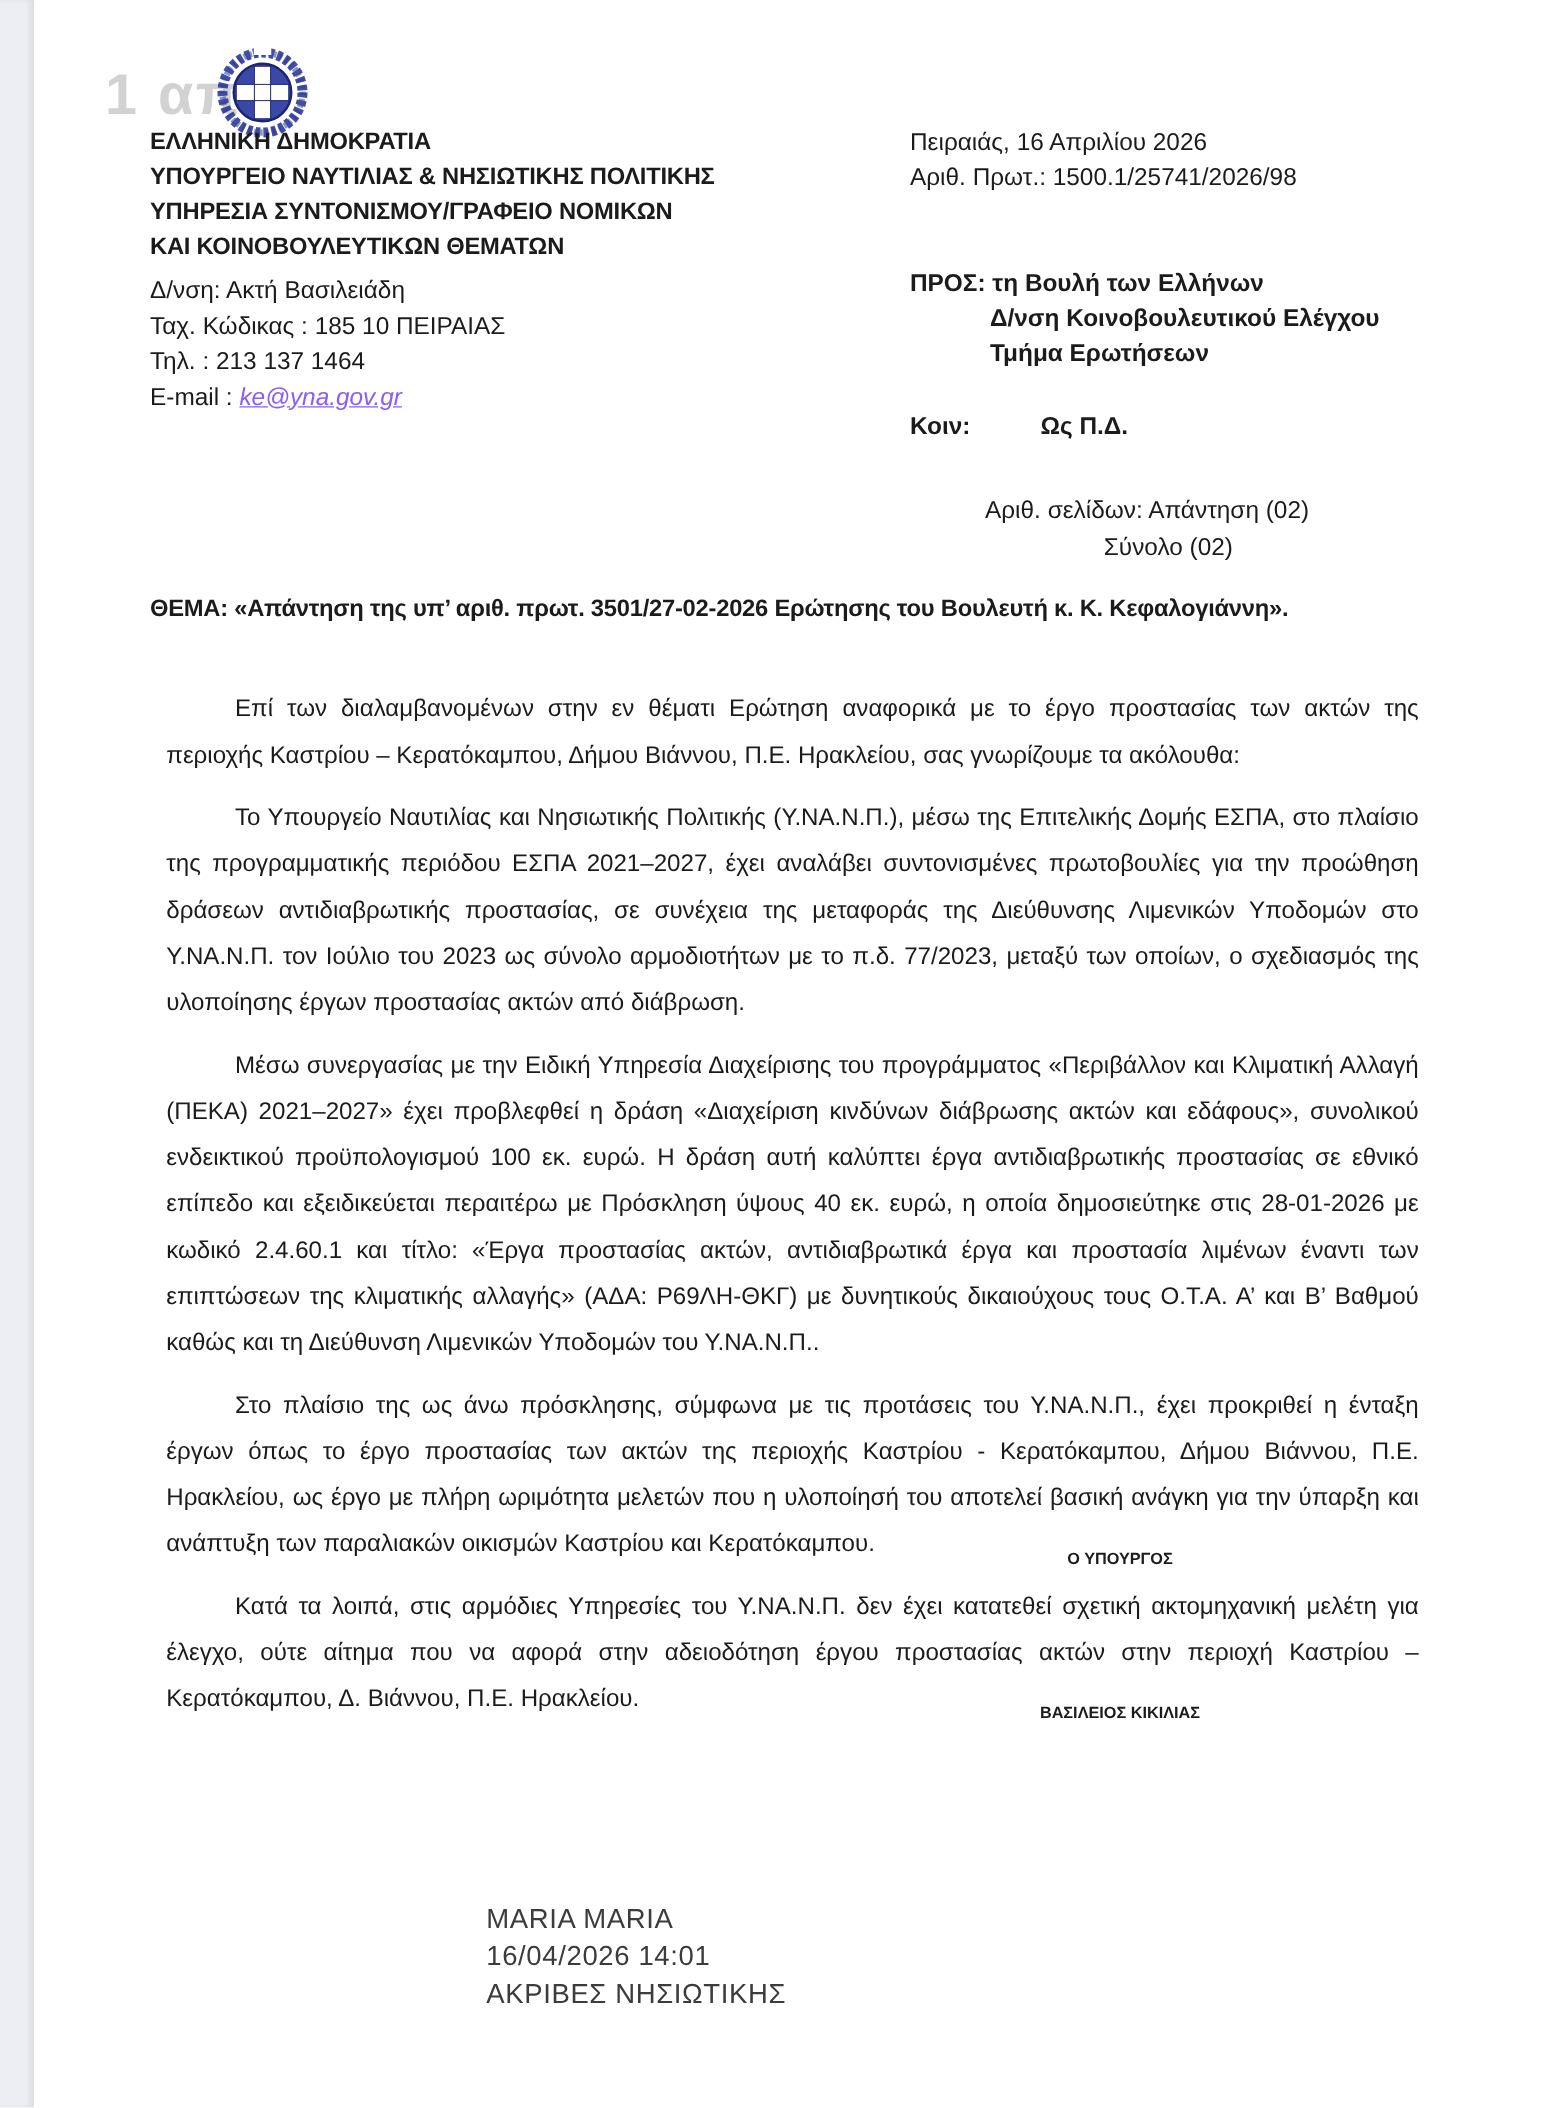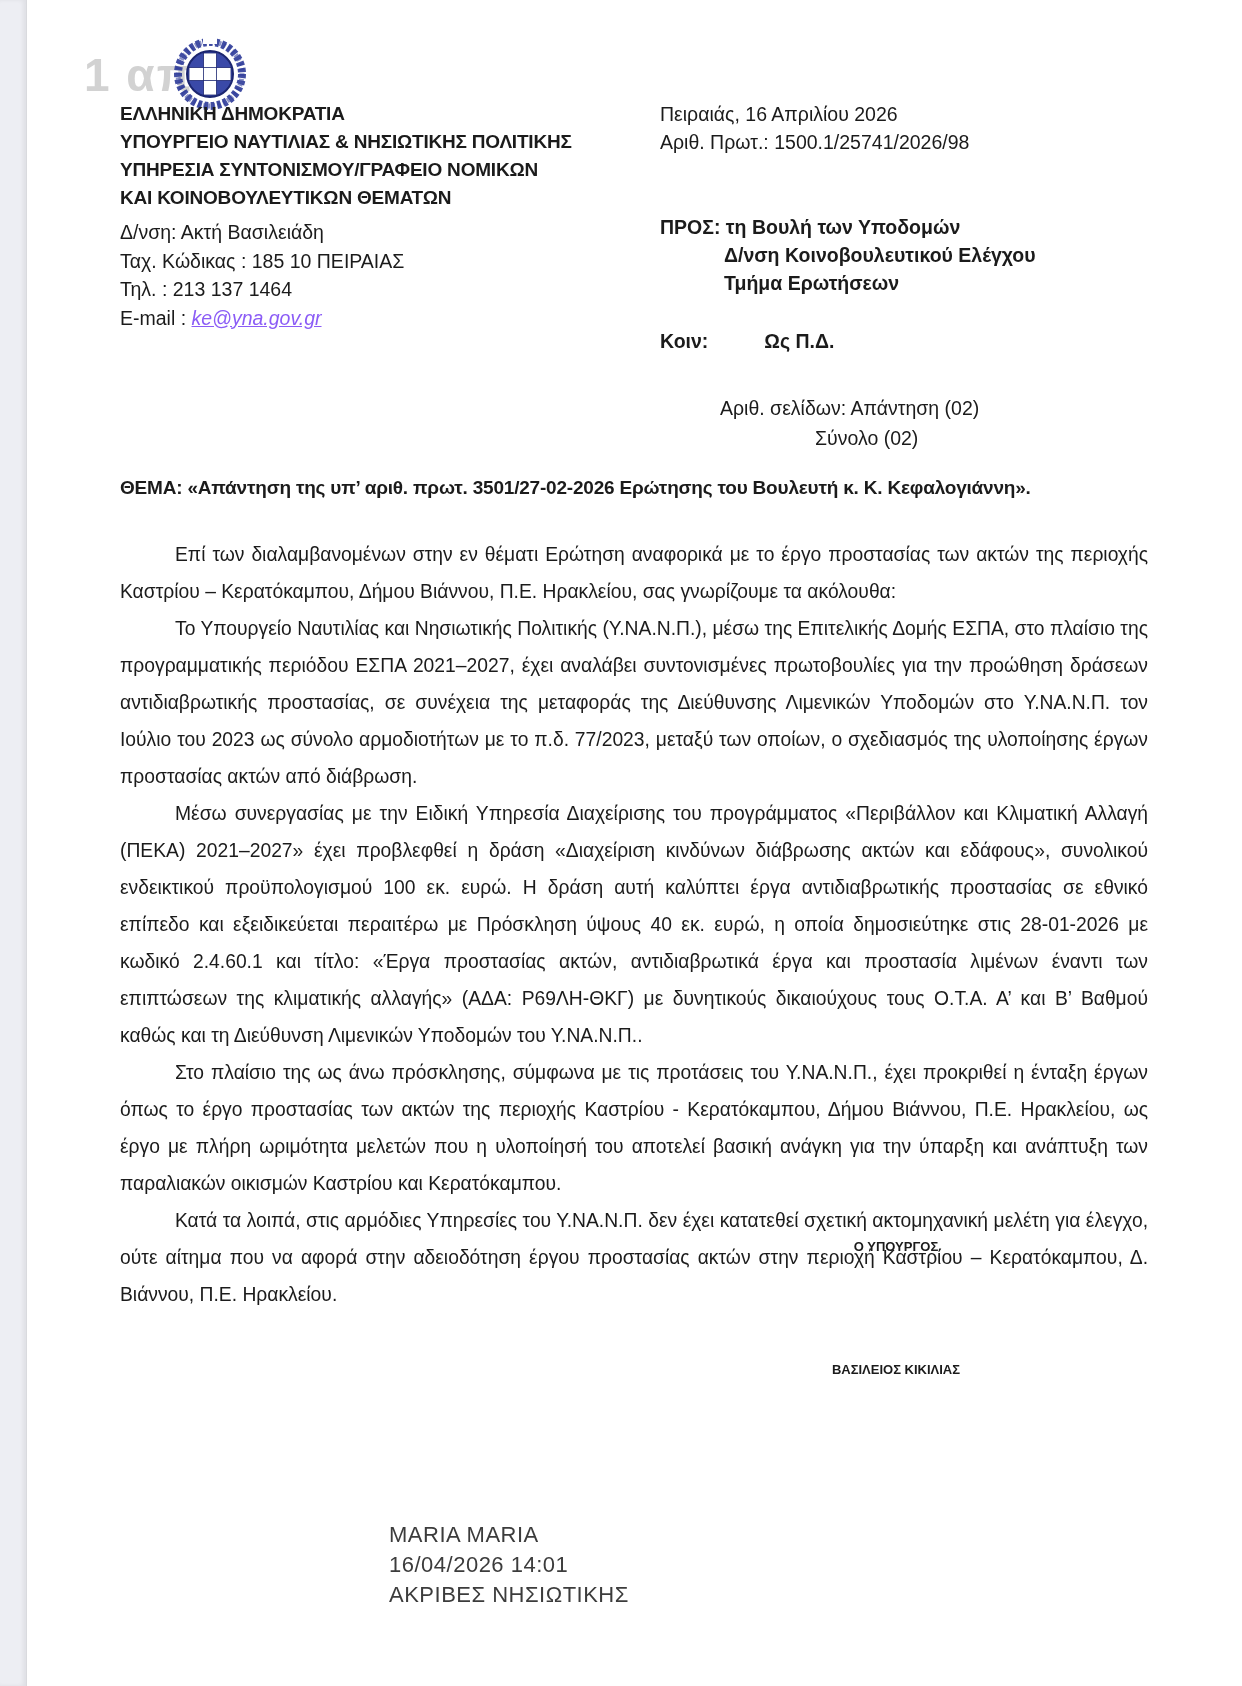--- a/index.html
+++ b/index.html
@@ -14,39 +14,39 @@
   }
   .watermark{
     position:absolute;left:84px;top:48px;font-size:46px;font-weight:bold;
     color:#d2d2d2;letter-spacing:2px;z-index:1;
   }
   .emblem{position:absolute;left:173px;top:34px;width:74px;height:78px;z-index:2;}
   .hdr-left{position:absolute;left:120px;top:100px;width:560px;z-index:3;}
   .hdr-left .org{font-weight:bold;font-size:19px;line-height:28px;letter-spacing:-0.2px;}
   .hdr-left .info{font-size:19.5px;line-height:28.5px;margin-top:6px;}
   a.email-link{color:#8b5cf6;text-decoration:underline;font-style:italic;}
-  .hdr-right{position:absolute;left:660px;top:100px;width:470px;z-index:3;font-size:19.5px;}
+  .hdr-right{position:absolute;left:728px;top:100px;width:470px;z-index:3;font-size:19.5px;}
   .hdr-right .line{line-height:28px;}
   .to-block{margin-top:57px;font-weight:bold;}
   .to-block .line{line-height:28px;}
   .to-indent{padding-left:64px;}
   .cc-line{margin-top:30px;font-weight:bold;line-height:28px;}
   .cc-value{margin-left:56px;}
   .pages-block{margin-top:38px;}
   .pages-1{padding-left:60px;line-height:30px;}
   .pages-2{padding-left:155px;line-height:30px;}
   .subject{
     position:absolute;left:120px;top:477px;width:1035px;
     font-weight:bold;font-size:19px;letter-spacing:-0.2px;z-index:3;
   }
   .body-text{
     position:absolute;left:120px;top:536px;width:1028px;z-index:3;
     font-size:19.3px;line-height:37px;text-align:justify;
   }
-  .body-text p{margin:0;text-indent:55px;}
+  .body-text p{margin:13px;text-indent:55px;}
   .sig-block{
     position:absolute;left:700px;top:1239px;width:392px;text-align:center;
     font-weight:bold;font-size:13px;z-index:3;
   }
   .sig-name{margin-top:108px;}
   .stamp{
     position:absolute;left:389px;top:1520px;z-index:3;
     font-size:22px;line-height:30px;color:#3c3c3c;letter-spacing:0.5px;
   }
 </style>
@@ -82,21 +82,21 @@
     <div>Ταχ. Κώδικας : 185 10 ΠΕΙΡΑΙΑΣ</div>
     <div>Τηλ. : 213 137 1464</div>
     <div><span>E-mail : </span><a class="email-link" href="#">ke@yna.gov.gr</a></div>
   </div>
 </div>
 
 <div class="hdr-right">
   <div class="line">Πειραιάς, 16 Απριλίου 2026</div>
   <div class="line">Αριθ. Πρωτ.: 1500.1/25741/2026/98</div>
   <div class="to-block">
-    <div class="line">ΠΡΟΣ: τη Βουλή των Υποδομών</div>
+    <div class="line">ΠΡΟΣ: τη Βουλή των Ελλήνων</div>
     <div class="line to-indent">Δ/νση Κοινοβουλευτικού Ελέγχου</div>
     <div class="line to-indent">Τμήμα Ερωτήσεων</div>
   </div>
   <div class="cc-line"><span>Κοιν:</span><span class="cc-value">Ως Π.Δ.</span></div>
   <div class="pages-block">
     <div class="pages-1">Αριθ. σελίδων: Απάντηση (02)</div>
     <div class="pages-2">Σύνολο (02)</div>
   </div>
 </div>
 

